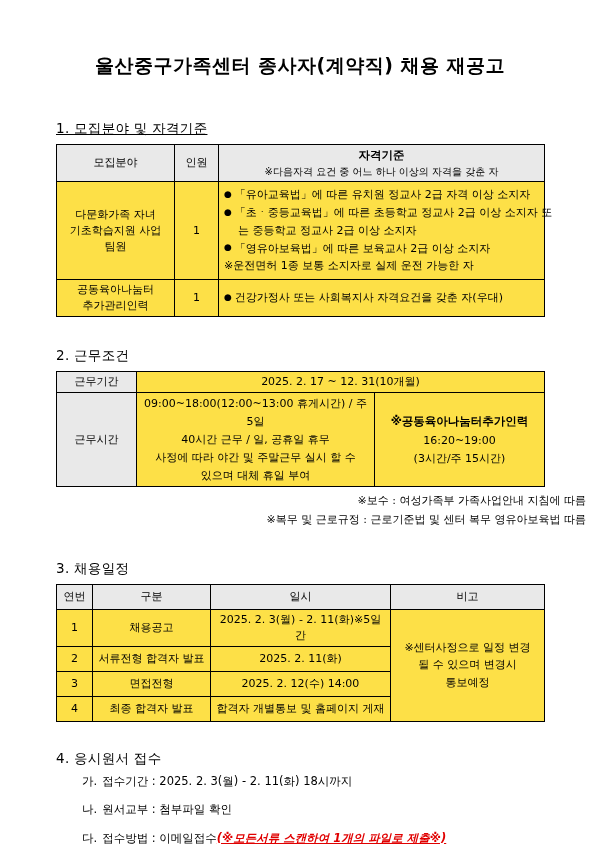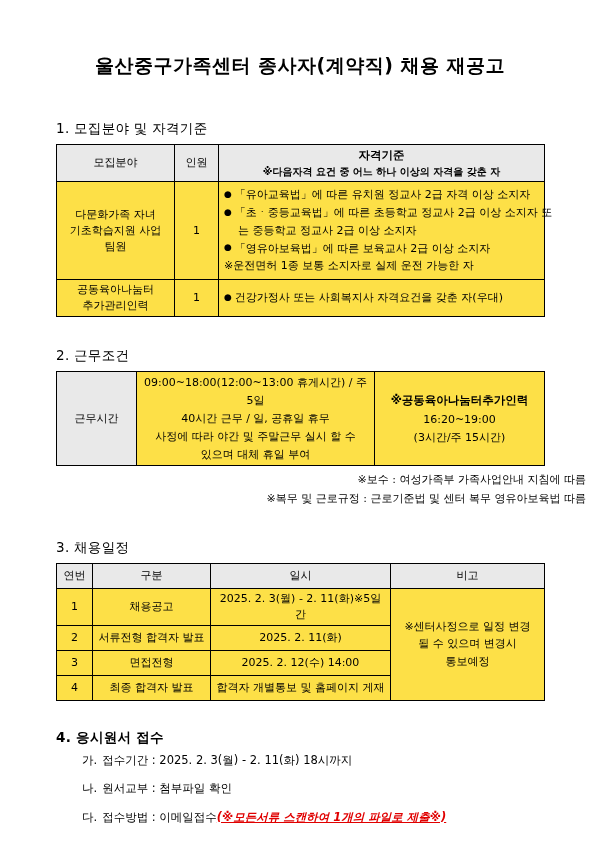--- a/index.html
+++ b/index.html
@@ -38,24 +38,24 @@
   
   .section-heading {
     font-size: 13.5px;
     font-weight: normal;
     margin: 0;
     padding-left: 56px;
     letter-spacing: 0.3px;
     line-height: 1.2;
   }
 
-  .sec1-heading { padding-top: 43px; }
+  .sec1-heading { padding-top: 43px; text-decoration: underline; }
   .sec2-heading { padding-top: 30px; }
   .sec3-heading { padding-top: 31px; }
-  .sec4-heading { padding-top: 28px; font-weight: bold; }
+  .sec4-heading { padding-top: 28px; }
 
   
   table.doc-table {
     border-collapse: collapse;
     table-layout: fixed;
     margin-left: 56px;
     background: #fde047;
   }
   table.doc-table td,
   table.doc-table th {
@@ -100,21 +100,21 @@
     text-indent: 0;
   }
   .bullet-dot {
     font-size: 9px;
     vertical-align: 1.5px;
     padding-right: 3px;
   }
   .hdr-sub {
     display: block;
     font-size: 10px;
-    font-weight: bold;
+    font-weight: normal;
     line-height: 1.5;
   }
   .hdr-main {
     display: block;
     font-size: 11.5px;
     font-weight: bold;
     line-height: 1.5;
   }
 
   
@@ -231,20 +231,24 @@
 
   <h2 class="section-heading sec2-heading">2. 근무조건</h2>
 
   <table class="doc-table t2">
     <colgroup>
       <col class="c-lbl">
         <col class="c-main">
         <col class="c-side">
     </colgroup>
     <tbody>
+      <tr>
+        <td class="hdr">근무기간</td>
+        <td colspan="2">2025. 2. 17 ~ 12. 31(10개월)</td>
+      </tr>
       <tr>
         <td class="hdr">근무시간</td>
         <td class="hours-cell">
           <span>09:00~18:00(12:00~13:00 휴게시간) / 주5일</span><br>
           <span>40시간 근무 / 일, 공휴일 휴무</span><br>
           <span>사정에 따라 야간 및 주말근무 실시 할 수</span><br>
           <span>있으며 대체 휴일 부여</span>
         </td>
         <td class="side-cell">
           <span class="side-title">※공동육아나눔터추가인력</span>

